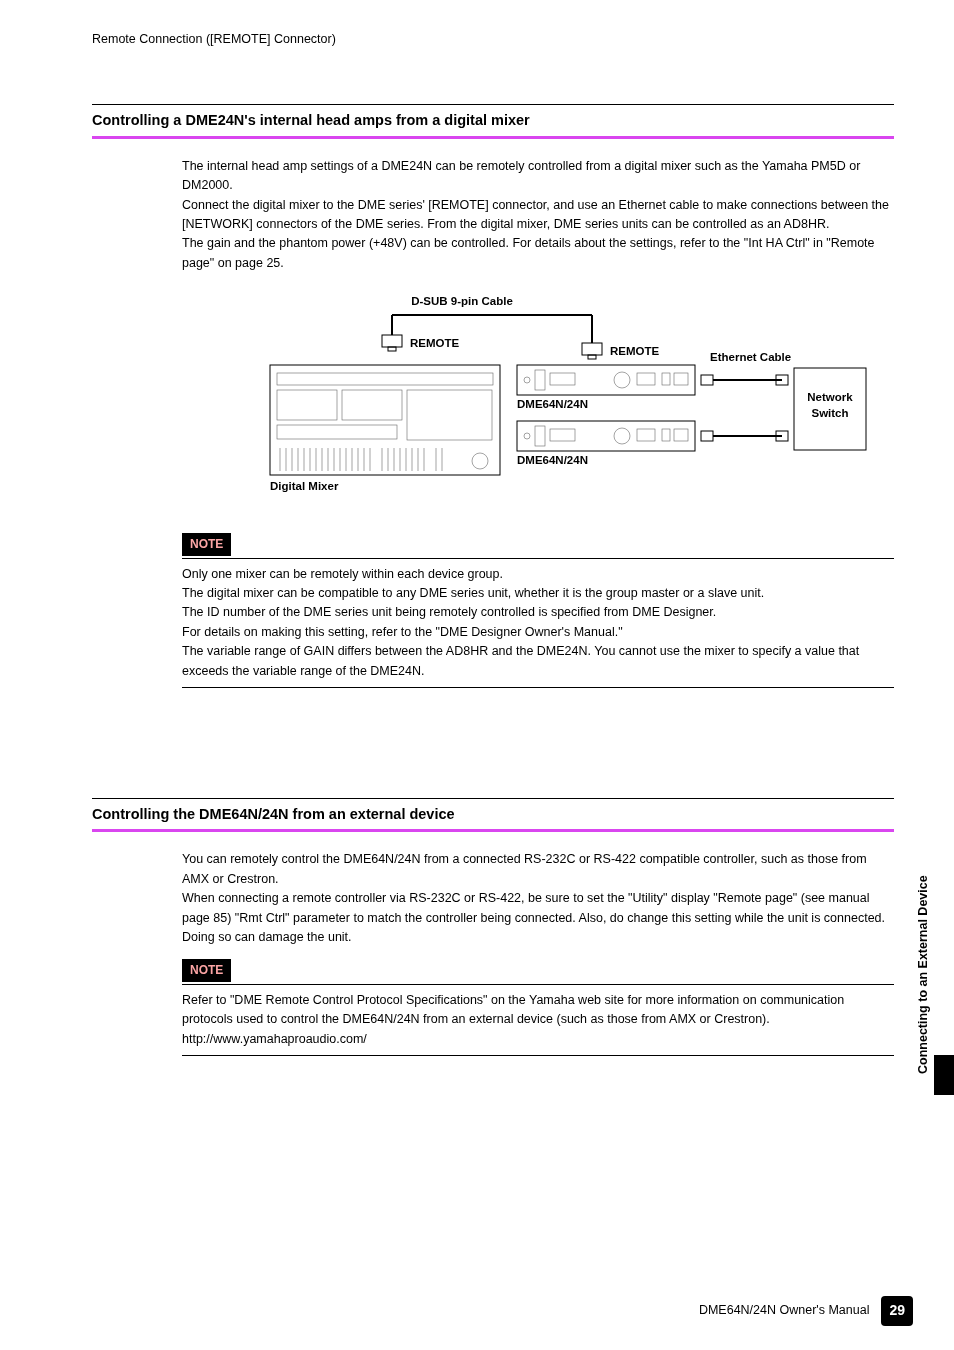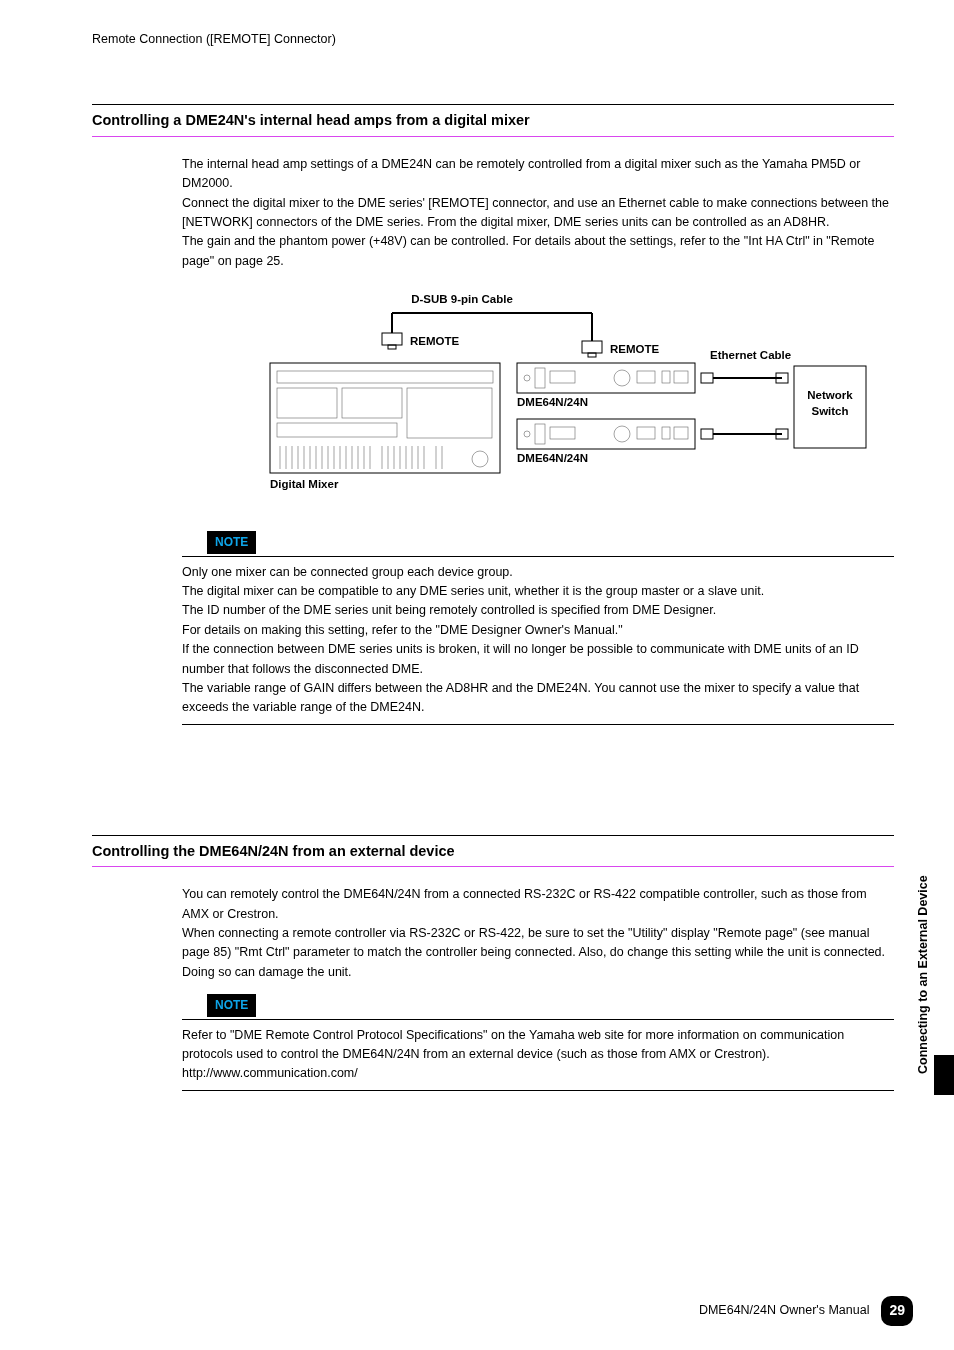--- a/index.html
+++ b/index.html
@@ -16,45 +16,44 @@
   }
   .header-line {
     text-align: left;
     font-size: 12.5px;
     margin-bottom: 55px;
   }
   .section-title {
     font-weight: bold;
     font-size: 14.5px;
     border-top: 1px solid #000;
-    border-bottom: 1px solid #d946ef;
+    border-bottom: 3px solid #d946ef;
     padding: 4px 0;
     margin-bottom: 18px;
     margin-top: 48px;
   }
   .body-text {
     margin-left: 90px;
     margin-right: 0;
   }
   .body-text p {
     margin-bottom: 0;
   }
   .note-block {
     margin-left: 90px;
     margin-top: 20px;
   }
   .note-label {
     display: inline-block;
     background: #000;
-    color: #0ea5e9;
+    color: #fca5a5;
     font-weight: bold;
     font-size: 12px;
     padding: 2px 8px;
     margin-bottom: 2px;
-    margin-left: 25px;
   }
   .note-rule {
     border: none;
     border-top: 1px solid #000;
     margin: 0 0 6px 0;
   }
   .note-text {
     margin-left: 0;
   }
   .note-text p { margin-bottom: 0; }
@@ -108,21 +107,21 @@
     font-size: 12.5px;
     display: flex;
     align-items: center;
     gap: 12px;
   }
   .page-badge {
     background: #000;
     color: #fff;
     font-weight: bold;
     padding: 4px 8px;
-    border-radius: 10px;
+    border-radius: 4px;
     font-size: 14px;
   }
 </style>
 </head>
 <body>
 
 <div class="header-line">Remote Connection ([REMOTE] Connector)</div>
 
 <div class="section-title">Controlling a DME24N's internal head amps from a digital mixer</div>
 <div class="body-text">
@@ -233,43 +232,42 @@
   <rect x="612" y="75" width="72" height="82" fill="none" stroke="#000"></rect>
   <text x="648" y="108" font-size="11.5" text-anchor="middle">Network</text>
   <text x="648" y="124" font-size="11.5" text-anchor="middle">Switch</text>
 </svg>
 </div>
 
 <div class="note-block">
   <span class="note-label">NOTE</span>
   <hr class="note-rule">
   <div class="note-text">
-    <p>Only one mixer can be connected group each device group.</p>
+    <p>Only one mixer can be remotely within each device group.</p>
     <p>The digital mixer can be compatible to any DME series unit, whether it is the group master or a slave unit.</p>
     <p>The ID number of the DME series unit being remotely controlled is specified from DME Designer.</p>
     <p>For details on making this setting, refer to the "DME Designer Owner's Manual."</p>
-    <p>If the connection between DME series units is broken, it will no longer be possible to communicate with DME units of an ID number that follows the disconnected DME.</p>
     <p>The variable range of GAIN differs between the AD8HR and the DME24N. You cannot use the mixer to specify a value that exceeds the variable range of the DME24N.</p>
   </div>
   <hr class="note-end-rule">
 </div>
 
 <div class="section2">
   <div class="section-title">Controlling the DME64N/24N from an external device</div>
   <div class="body-text">
     <p>You can remotely control the DME64N/24N from a connected RS-232C or RS-422 compatible controller, such as those from AMX or Crestron.</p>
     <p>When connecting a remote controller via RS-232C or RS-422, be sure to set the "Utility" display "Remote page" (see manual page 85) "Rmt Ctrl" parameter to match the controller being connected. Also, do change this setting while the unit is connected. Doing so can damage the unit.</p>
   </div>
 
   <div class="note-block" style="margin-top:12px;">
     <span class="note-label">NOTE</span>
     <hr class="note-rule">
     <div class="note-text">
       <p>Refer to "DME Remote Control Protocol Specifications" on the Yamaha web site for more information on communication protocols used to control the DME64N/24N from an external device (such as those from AMX or Crestron).</p>
-      <p>http://www.communication.com/</p>
+      <p>http://www.yamahaproaudio.com/</p>
     </div>
     <hr class="note-end-rule">
   </div>
 </div>
 
 <div class="side-tab">
   <div class="tab-text">Connecting to an External Device</div>
   <div class="tab-fill"></div>
 </div>
 

